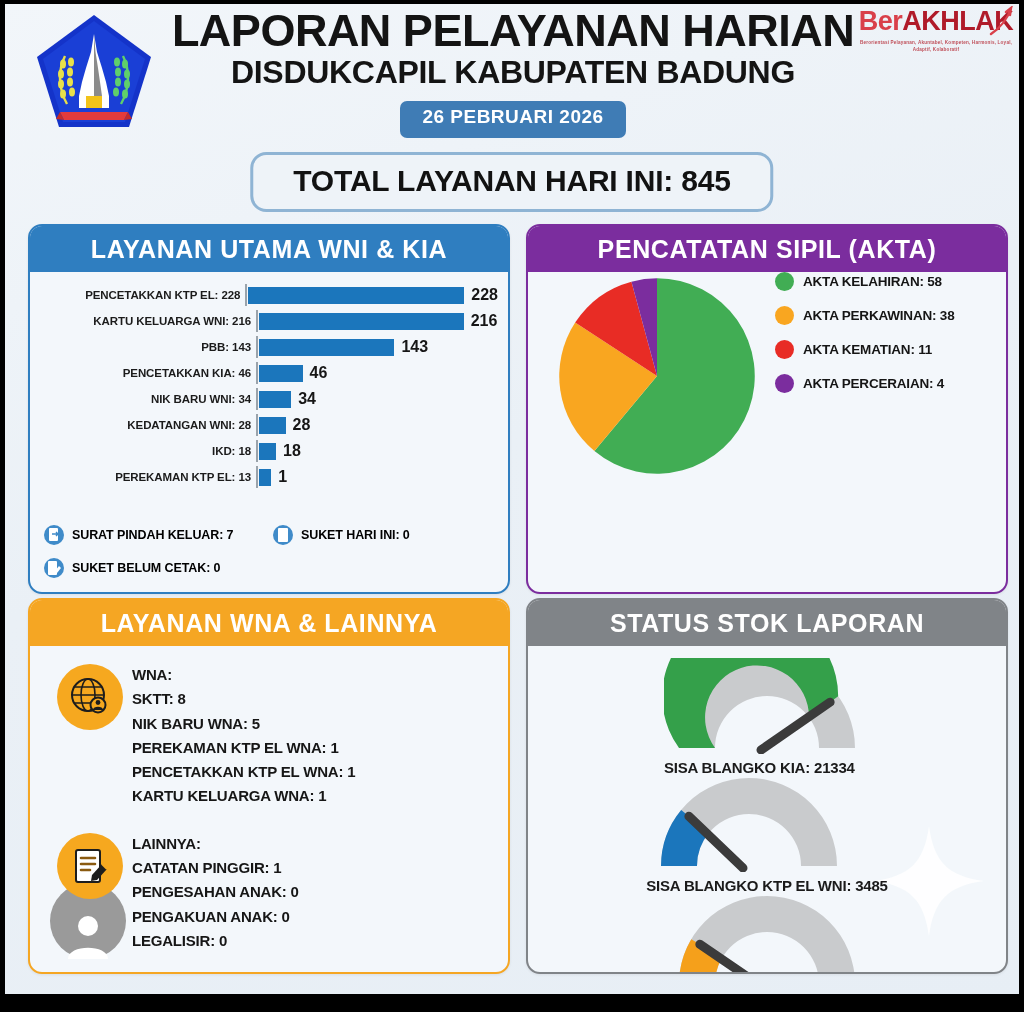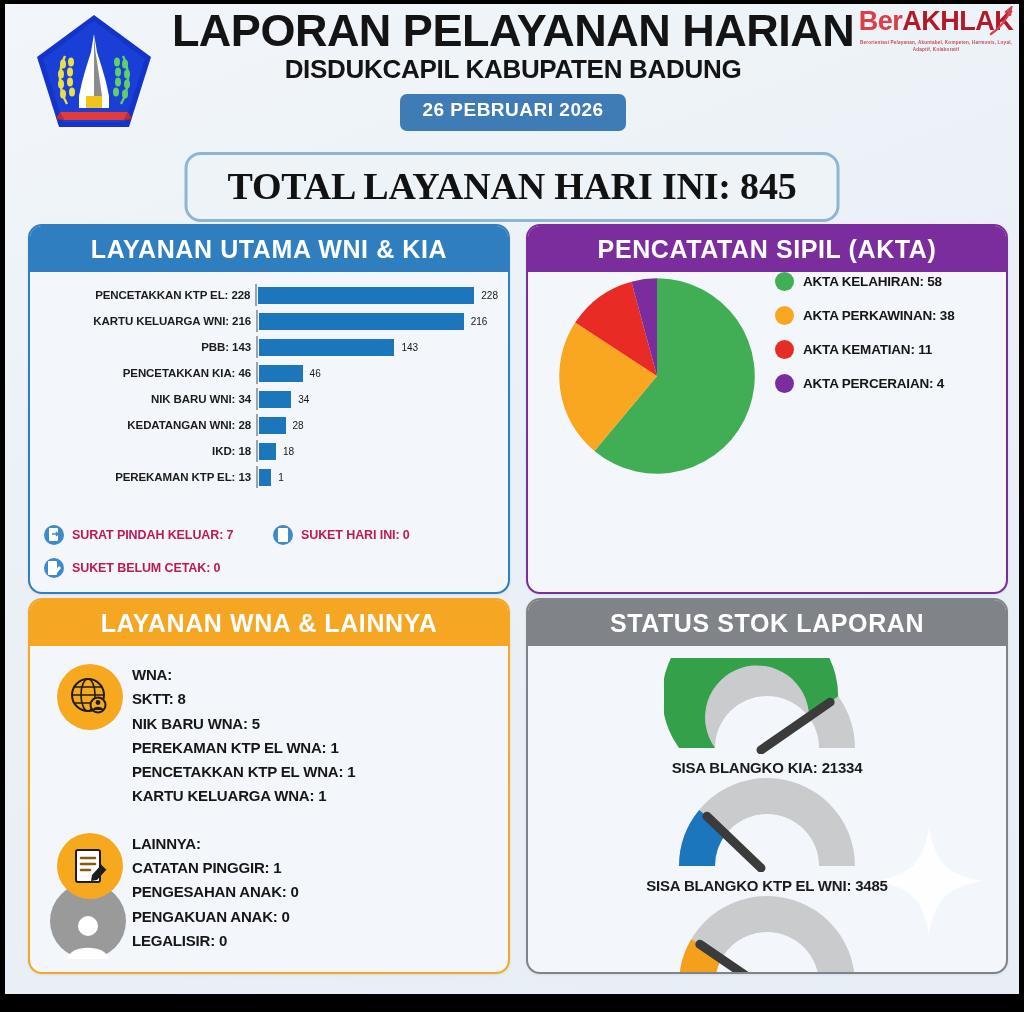--- a/index.html
+++ b/index.html
@@ -36,21 +36,21 @@
   }
   .title-block {
     position: absolute; left: 168px; top: 8px; width: 690px;
     text-align: center;
   }
   .title-1 {
     font-size: 45px; font-weight: 800; letter-spacing: -0.5px;
     color: #141414; line-height: 1.02; white-space: nowrap;
   }
   .title-2 {
-    font-size: 26px; font-weight: 800; color: #141414;
+    font-size: 32px; font-weight: 800; color: #141414;
     line-height: 1.18; letter-spacing: -0.3px; white-space: nowrap;
   }
   .date-badge {
     display: inline-block; margin-top: 9px;
     background: #3f7cb5; color: #ffffff;
     font-size: 19px; font-weight: 700; letter-spacing: 0.5px;
     padding: 5px 22px 10px; border-radius: 7px;
   }
   .berakhlak {
     position: absolute; right: 8px; top: 8px;
@@ -74,22 +74,22 @@
   
   .total-banner {
     position: absolute; left: 50%; transform: translateX(-50%);
     top: 152px;
     background: #eef3f8;
     border: 3px solid #8fb4d4;
     border-radius: 16px;
     padding: 9px 40px 11px;
   }
   .total-banner-text {
-    font-size: 38px; font-weight: 800; color: #121212;
-    letter-spacing: -0.2px; white-space: nowrap; font-family: Liberation Serif, serif;
+    font-size: 30px; font-weight: 800; color: #121212;
+    letter-spacing: -0.2px; white-space: nowrap;
   }
 
   
   .grid {
     position: absolute; left: 28px; top: 224px;
     width: 812px;
     display: grid;
     grid-template-columns: 482px 482px;
     grid-template-rows: 370px 376px;
     gap: 4px 16px;
@@ -131,36 +131,36 @@
   }
   .bar-track {
     flex: 1; height: 100%; display: flex; align-items: center;
     border-left: 2px solid #9aa3ab;
     padding-left: 1px;
   }
   .bar-fill {
     height: 17px; background: #1b76bc; flex: 0 0 auto;
   }
   .bar-value {
-    font-size: 10px; font-weight: 400; color: #161616;
+    font-size: 16px; font-weight: 700; color: #161616;
     margin-left: 7px; white-space: nowrap;
   }
   .mini-grid {
     position: absolute; left: 14px; right: 12px; bottom: 14px;
     display: grid; grid-template-columns: 1fr 1fr;
     row-gap: 13px; column-gap: 6px;
   }
   .mini-item { display: flex; align-items: center; gap: 8px; }
   .mini-icon {
     width: 20px; height: 20px; flex: 0 0 20px;
     border-radius: 50%; background: #3f8bc9;
     display: flex; align-items: center; justify-content: center;
   }
   .mini-text {
-    font-size: 12.5px; font-weight: 800; color: #be185d;
+    font-size: 12.5px; font-weight: 800; color: #000000;
     white-space: nowrap; letter-spacing: -0.1px;
   }
 
   
   .pie-wrap {
     display: flex; align-items: flex-start; height: 100%;
     padding: 0 8px 0 25px;
   }
   .pie { width: 208px; height: 208px; flex: 0 0 208px; }
   .pie-legend {
@@ -200,21 +200,21 @@
     line-height: 1.62; white-space: nowrap; letter-spacing: -0.2px;
   }
 
   
   .gauges {
     height: 100%; padding: 12px 0 8px;
     display: flex; flex-direction: column;
     align-items: center; justify-content: space-around;
     position: relative;
   }
-  .gauge-item { text-align: center; position: relative; z-index: 2; }
+  .gauge-item { text-align: left; position: relative; z-index: 2; }
   .gauge-label {
     font-size: 15px; font-weight: 800; color: #1a1a1a;
     margin-top: 1px; white-space: nowrap; letter-spacing: -0.2px;
   }
   .sparkle {
     position: absolute; right: 18px; bottom: 62px;
     width: 118px; height: 118px; z-index: 1; opacity: 0.95;
   }
 </style>
 </head>

